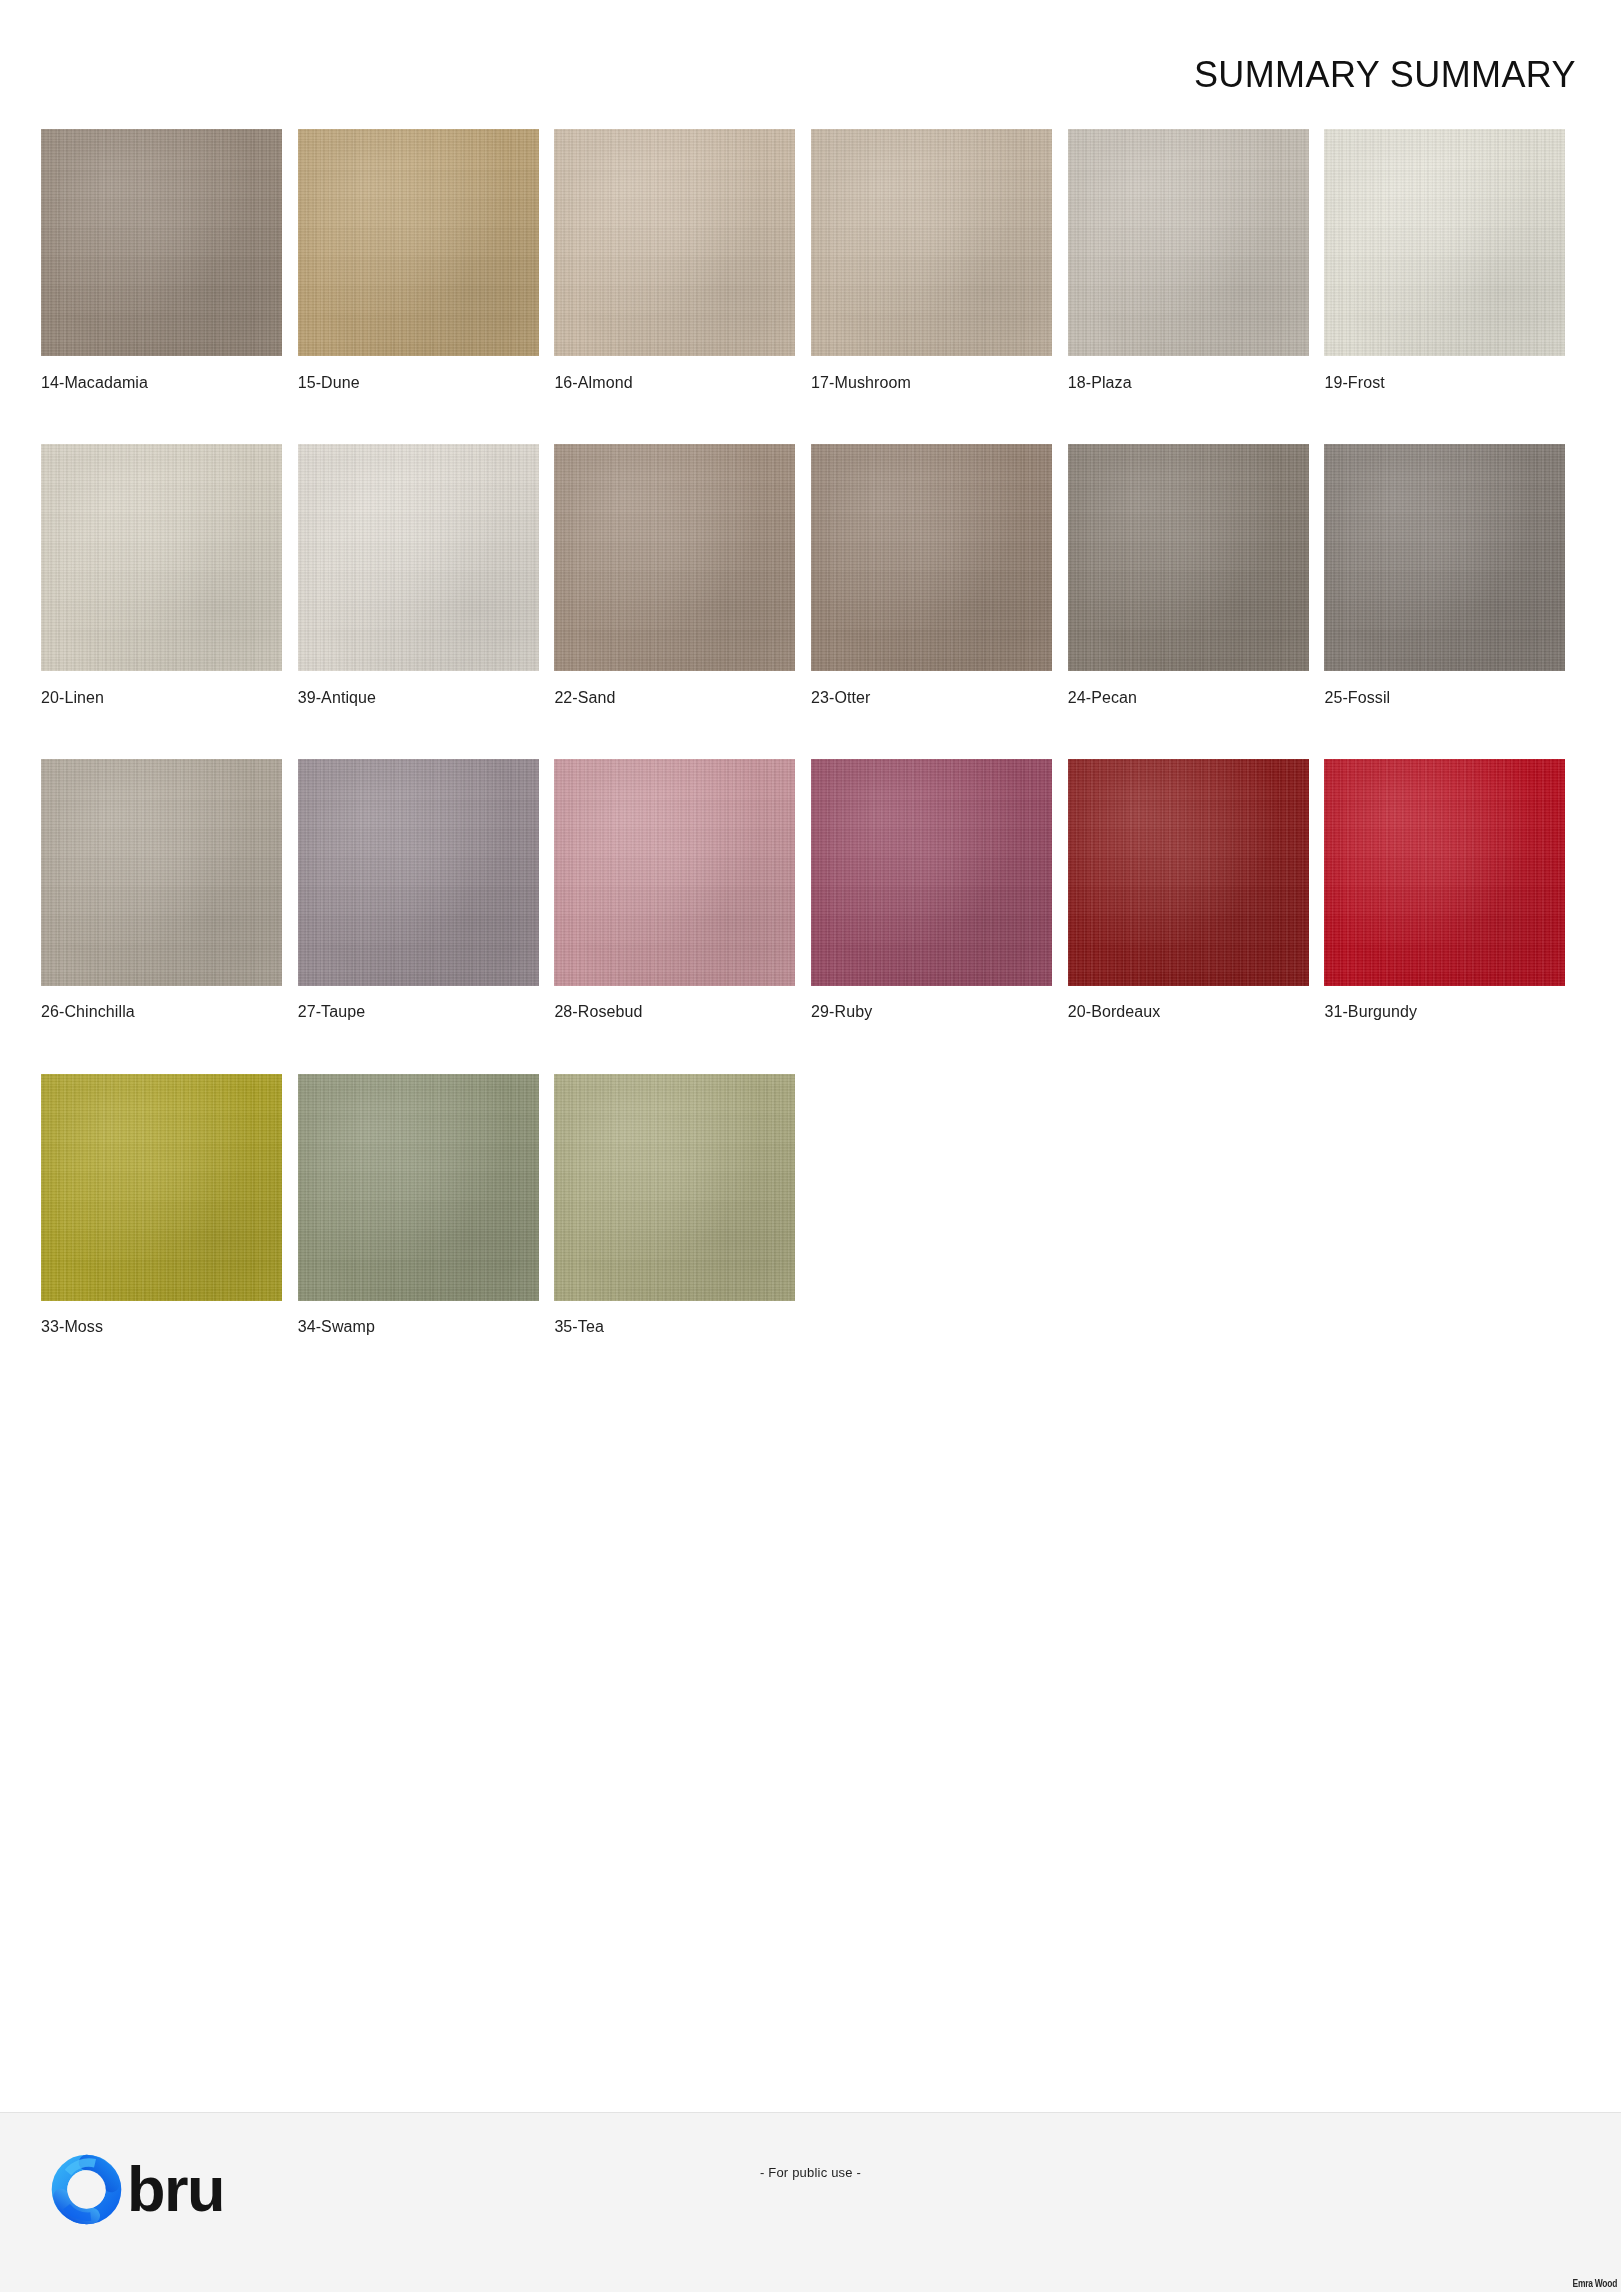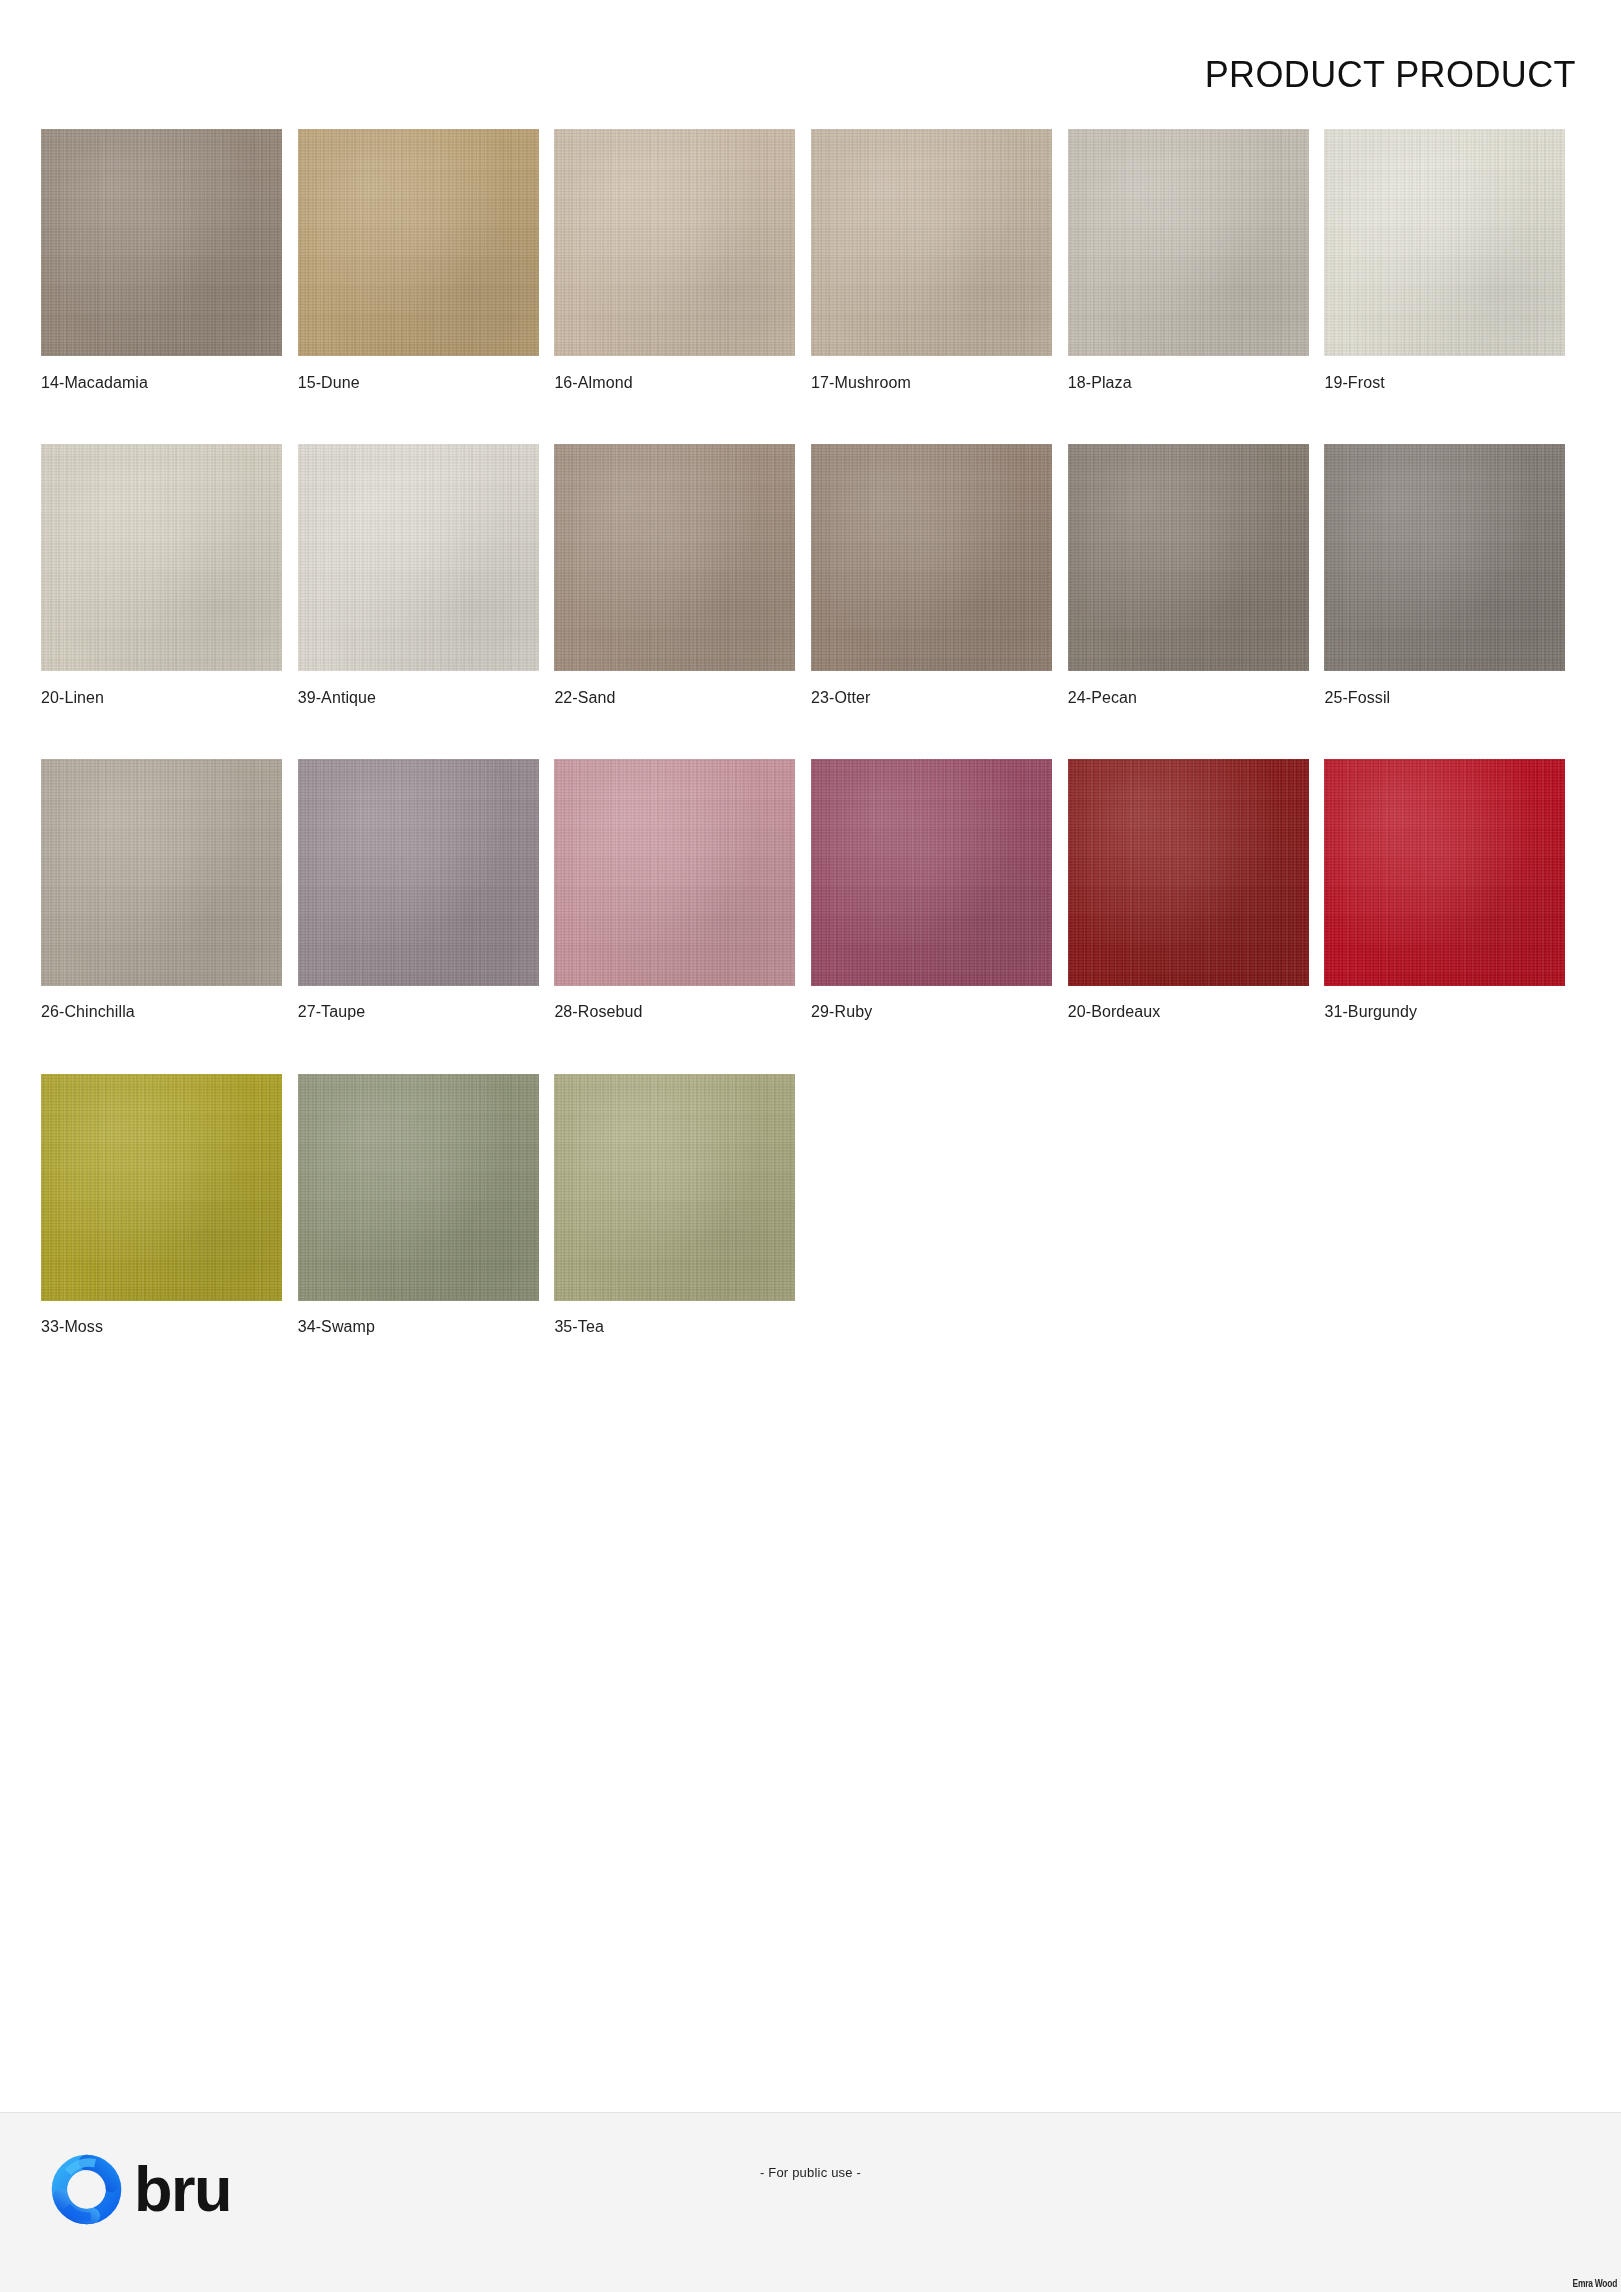--- a/index.html
+++ b/index.html
@@ -109,21 +109,21 @@
     height: 180px;
     background: #f4f4f4;
     border-top: 1px solid #e3e3e3;
   }
   .footer-logo {
     position: absolute;
     left: 51px;
     top: 41px;
     display: flex;
     align-items: center;
-    gap: 14px;
+    gap: 7px;
   }
   .logo-mark {
     width: 71px;
     height: 71px;
     display: block;
   }
   .logo-word {
     font-size: 63px;
     font-weight: 700;
     color: #141414;
@@ -150,21 +150,21 @@
     color: #2a2a2a;
     letter-spacing: -0.3px;
     transform: scaleX(0.78);
     transform-origin: right bottom;
   }
 </style>
 </head>
 <body>
 
 <div class="page-header">
-  <h1 class="page-title">PRODUCT PRODUCT</h1>
+  <h1 class="page-title">SUMMARY SUMMARY</h1>
 </div>
 
 <div class="swatch-grid">
     <div class="swatch-cell">
       <div class="swatch-chip" style="background-color: rgb(156, 141, 126);"></div>
       <div class="swatch-label">14-Macadamia</div>
     </div>
     <div class="swatch-cell">
       <div class="swatch-chip" style="background-color: rgb(195, 168, 120);"></div>
       <div class="swatch-label">15-Dune</div>

